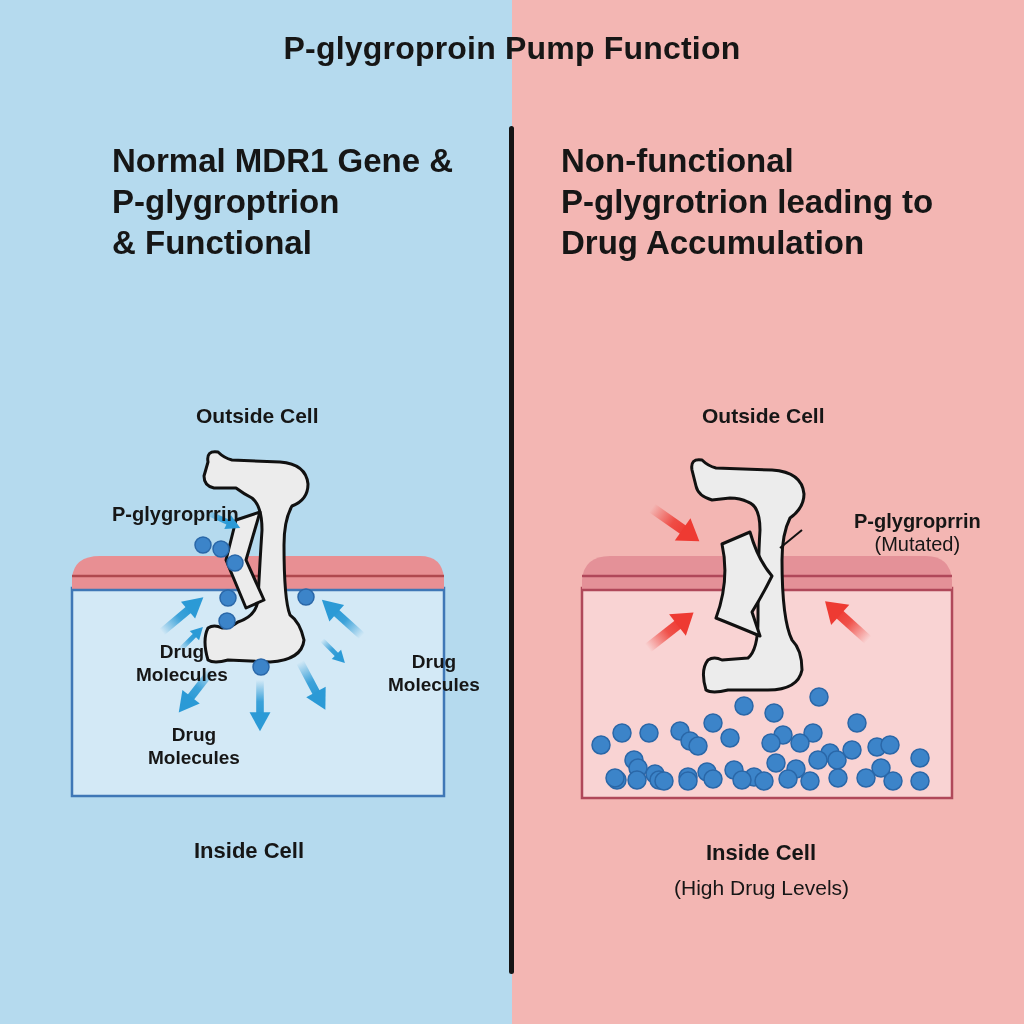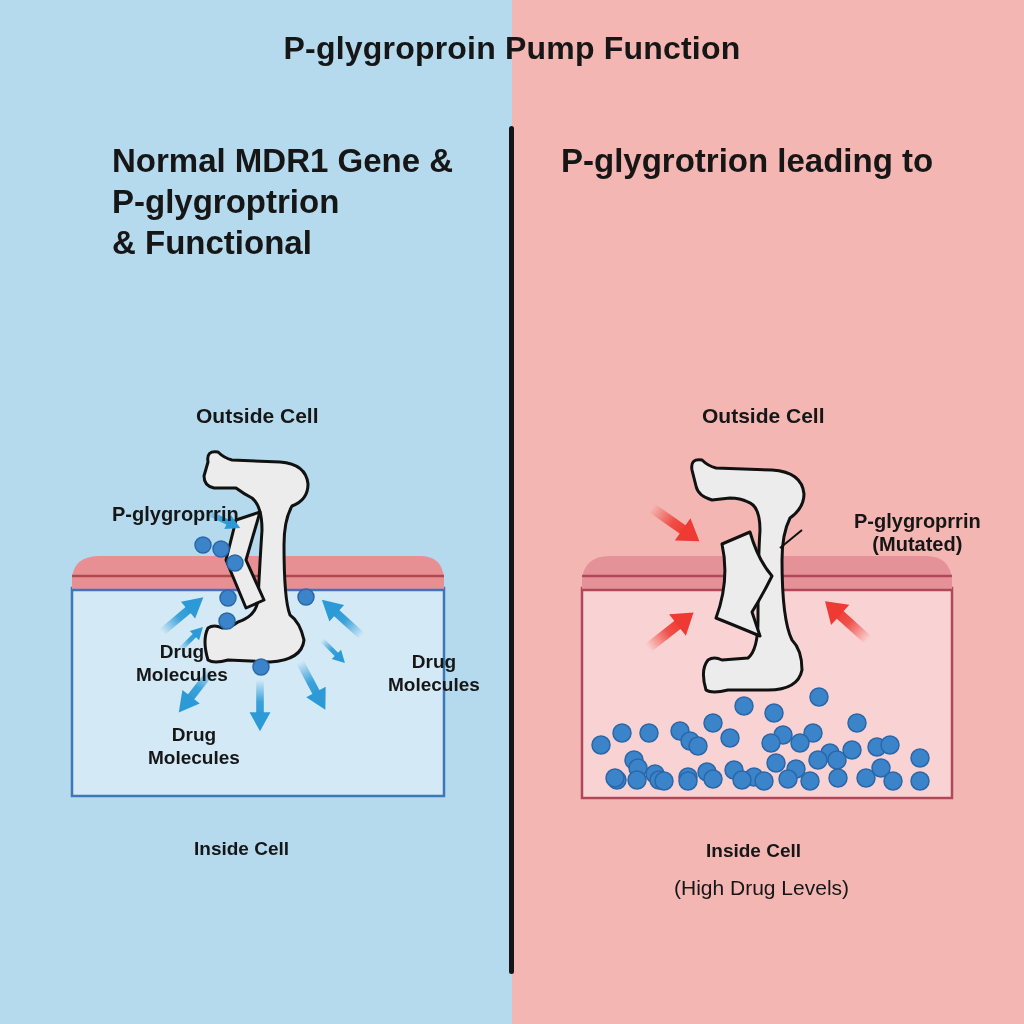--- a/index.html
+++ b/index.html
@@ -10,41 +10,43 @@
   .right { left: 512px; width: 512px; background: #f3b6b3; }
   .divider { position: absolute; left: 509px; top: 126px; width: 5px; height: 848px; background: #141414; border-radius: 3px; }
   .title { position: absolute; top: 30px; left: 0; width: 1024px; text-align: center;
            font-weight: bold; font-size: 32px; letter-spacing: 0.2px; }
   .heading { position: absolute; font-weight: bold; font-size: 33px; line-height: 41px; }
   .heading div { white-space: nowrap; }
   .h-left { left: 112px; top: 140px; }
   .h-right { left: 561px; top: 140px; }
   .label { position: absolute; font-weight: bold; text-align: center; white-space: nowrap; }
   .lbl-outside { font-size: 21px; }
-  .lbl-inside { font-size: 19px; }
+  .lbl-inside { font-size: 22px; }
   .lbl-small { font-size: 19px; line-height: 23px; margin-left: 48px; }
   .lbl-sub { font-size: 21px; font-weight: normal; }
   svg.diagram { position: absolute; left: 0; top: 0; }
 </style>
 </head>
 <body>
 
 <div class="half left"></div>
 <div class="half right"></div>
 <div class="divider"></div>
 
 <div class="title">P-glygroproin Pump Function</div>
 
 <div class="heading h-left">
   <div>Normal MDR1 Gene &amp;</div>
   <div>P-glygroptrion</div>
   <div>&amp; Functional</div>
 </div>
 <div class="heading h-right">
+  <div>Non-functional</div>
   <div>P-glygrotrion leading to</div>
+  <div>Drug Accumulation</div>
 </div>
 
 <svg class="diagram" width="1024" height="1024" viewBox="0 0 1024 1024">
   <defs>
     <linearGradient id="blueArrowGrad" x1="0" y1="0" x2="1" y2="0">
       <stop offset="0" stop-color="#2b9ad6" stop-opacity="0"></stop>
       <stop offset="0.6" stop-color="#2b9ad6" stop-opacity="0.9"></stop>
       <stop offset="1" stop-color="#2b9ad6" stop-opacity="1"></stop>
     </linearGradient>
     <linearGradient id="redArrowGrad" x1="0" y1="0" x2="1" y2="0">
@@ -178,16 +180,16 @@
 </div>
 <div class="label lbl-small" style="left:100px; top:723px;">
   <div>Drug</div>
   <div>Molecules</div>
 </div>
 <div class="label lbl-inside" style="left:194px; top:838px;">Inside Cell</div>
 
 <div class="label lbl-outside" style="left:702px; top:404px;">Outside Cell</div>
 <div class="label lbl-small" style="left:806px; top:510px; font-size:20px;">
   <div>P-glygroprrin</div>
-  <div style="font-weight:bold;">(Mutated)</div>
+  <div style="font-weight:normal;">(Mutated)</div>
 </div>
 <div class="label lbl-inside" style="left:706px; top:840px;">Inside Cell</div>
 <div class="label lbl-sub" style="left:674px; top:876px;">(High Drug Levels)</div>
 
 </body></html>

